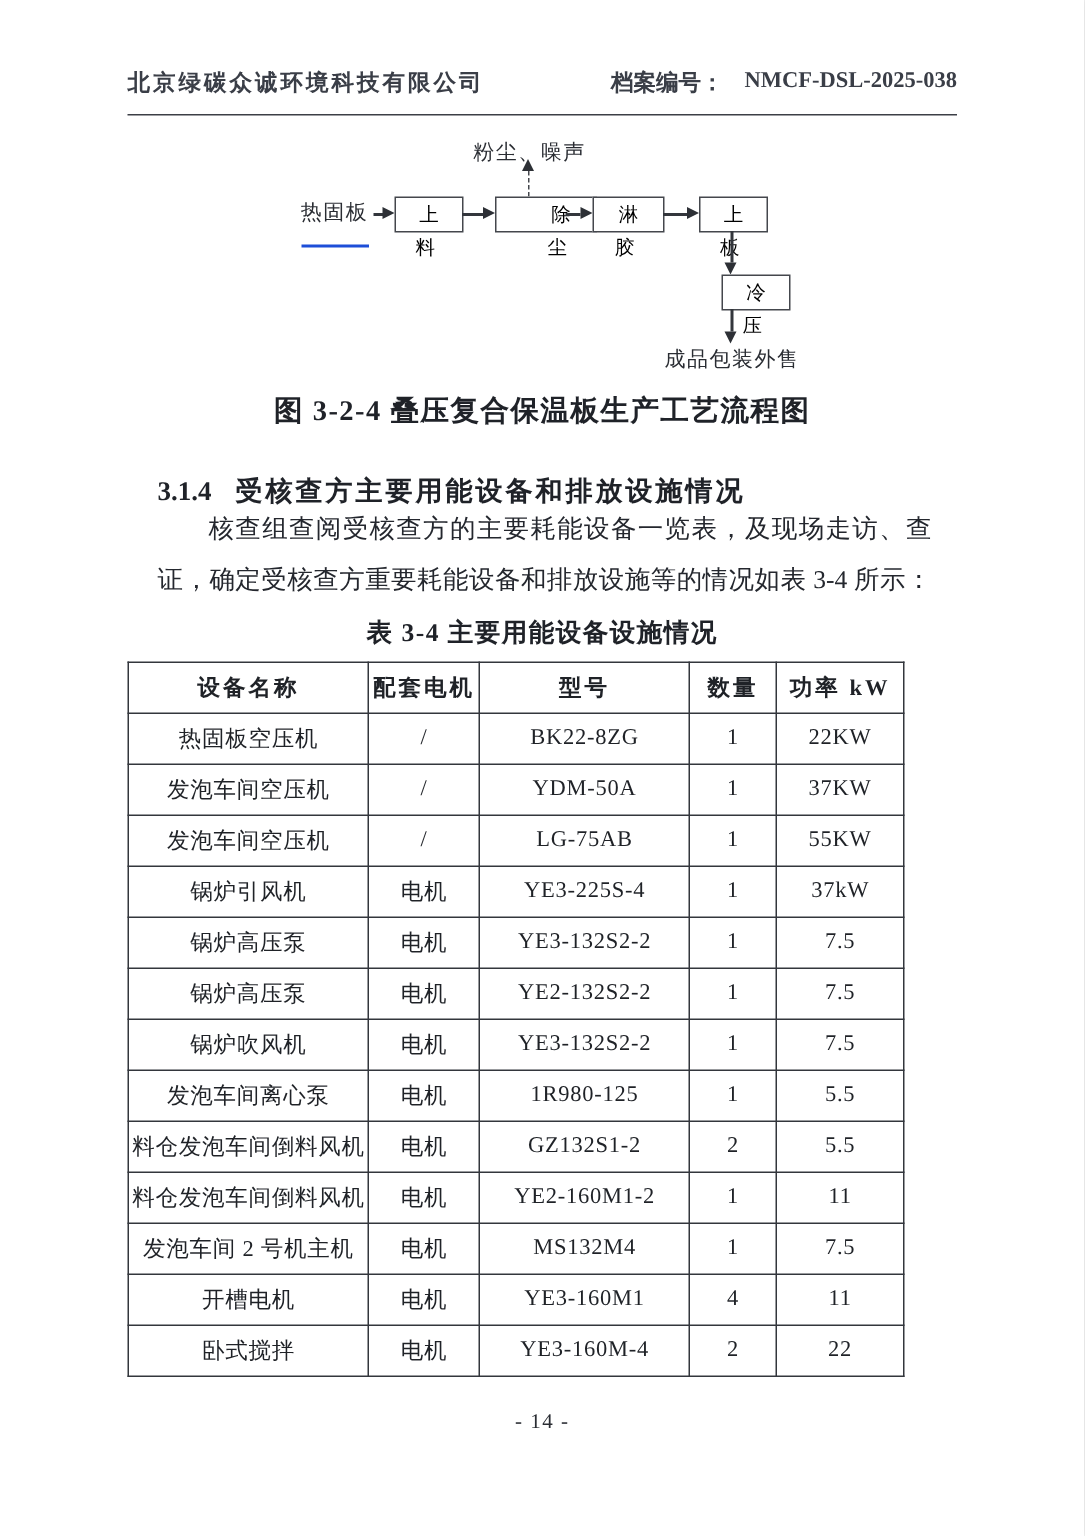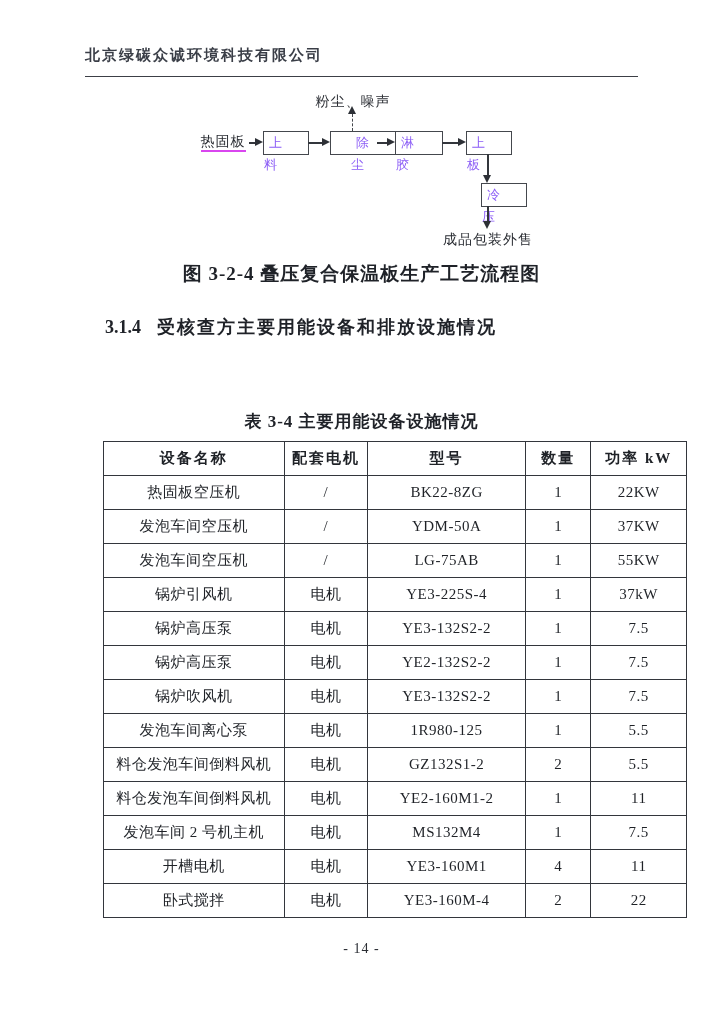--- a/index.html
+++ b/index.html
@@ -22,31 +22,31 @@
     font-size:15px;font-weight:bold;color:#3a3e47;
   }
   .hdr .company{letter-spacing:2px;}
   .hdr .arch{display:flex;gap:14px;}
   
   .fc{position:absolute;left:0;top:0;width:723px;height:260px;}
   .fc-text{position:absolute;font-size:14px;color:#2a2d33;text-align:center;letter-spacing:1px;}
   .fc-box{
     position:absolute;height:22px;line-height:22px;
     border:1.4px solid #44474d;background:#fff;
-    font-size:13px;letter-spacing:5px;text-indent:5px;
-    color:#8b5cf6;
+    font-size:13px;text-align:center;letter-spacing:5px;text-indent:5px;
+    color:#000000;
     font-family:Liberation Serif, serif;
   }
   .ln-h{position:absolute;height:1.5px;background:#33363c;}
   .ln-v{position:absolute;width:1.5px;background:#33363c;}
   .ln-v-dash{position:absolute;width:0;border-left:1.6px dashed #44474d;}
   .ah-r{position:absolute;width:0;height:0;border-left:8px solid #2d3036;border-top:4.5px solid transparent;border-bottom:4.5px solid transparent;}
   .ah-d{position:absolute;width:0;height:0;border-top:8px solid #2d3036;border-left:4.5px solid transparent;border-right:4.5px solid transparent;}
   .ah-u{position:absolute;width:0;height:0;border-bottom:8px solid #2d3036;border-left:4.5px solid transparent;border-right:4.5px solid transparent;}
-  .grn-underline{border-bottom:2px solid #d946ef;padding-bottom:1px;}
+  .grn-underline{border-bottom:2px solid #1d4ed8;padding-bottom:13px;}
   
   .fig-caption{
     position:absolute;left:0;right:0;top:261px;
     text-align:center;font-size:19px;font-weight:bold;letter-spacing:1px;color:#1f2228;
   }
   .sec-heading{
     position:absolute;left:105px;top:315px;
     font-size:18px;font-weight:bold;letter-spacing:2px;color:#1f2228;
   }
   .sec-heading .num{letter-spacing:0;margin-right:16px;}
@@ -55,21 +55,21 @@
     font-size:17px;line-height:34px;color:#24272e;
   }
   .para .pline{text-align:justify;text-align-last:justify;}
   .para .indent{padding-left:34px;}
   .tbl-caption{
     position:absolute;left:0;right:0;top:410px;
     text-align:center;font-size:17px;font-weight:bold;letter-spacing:1px;color:#1f2228;
   }
   
   .tbl{
-    position:absolute;left:103px;top:441px;width:584px;
+    position:absolute;left:85px;top:441px;width:518px;
     border-collapse:collapse;table-layout:fixed;
     font-size:15px;color:#1f2227;padding-left:32px;
   }
   .tbl th,.tbl td{
     border:1.2px solid #33363c;
     height:33px;text-align:center;vertical-align:middle;
     padding:0 2px;overflow:hidden;white-space:nowrap;
     font-weight:normal;letter-spacing:.5px;
   }
   .tbl th{font-weight:bold;letter-spacing:2px;}
@@ -84,20 +84,24 @@
     text-align:center;font-size:14px;color:#2a2d33;letter-spacing:1px;
   }
 </style>
 </head>
 <body>
 
 <div class="page">
 
   <div class="hdr">
     <span class="company">北京绿碳众诚环境科技有限公司</span>
+    <span class="arch">
+      <span>档案编号：</span>
+      <span>NMCF-DSL-2025-038</span>
+    </span>
   </div>
 
   <div class="fc">
 
     <div class="fc-text" style="left:308px;top:93px;width:90px;">粉尘、噪声</div>
     <div class="ah-u" style="left:348px;top:106px;"></div>
     <div class="ln-v-dash" style="left:352px;top:114px;height:17px;"></div>
 
     <div class="fc-text" style="left:192px;top:133px;width:62px;"><span class="grn-underline">热固板</span></div>
 
@@ -128,20 +132,24 @@
 
     <div class="fc-text" style="left:436px;top:231px;width:104px;">成品包装外售</div>
   </div>
 
   <div class="fig-caption">图 3-2-4 叠压复合保温板生产工艺流程图</div>
 
   <div class="sec-heading">
     <span class="num">3.1.4</span><span>受核查方主要用能设备和排放设施情况</span>
   </div>
 
+  <div class="para">
+    <div class="pline indent">核查组查阅受核查方的主要耗能设备一览表，及现场走访、查</div>
+    <div class="pline">证，确定受核查方重要耗能设备和排放设施等的情况如表 3-4 所示：</div>
+  </div>
 
   <div class="tbl-caption">表 3-4  主要用能设备设施情况</div>
 
   <table class="tbl">
     <colgroup>
       <col class="col-name">
         <col class="col-motor">
         <col class="col-model">
         <col class="col-qty">
         <col class="col-pow">

